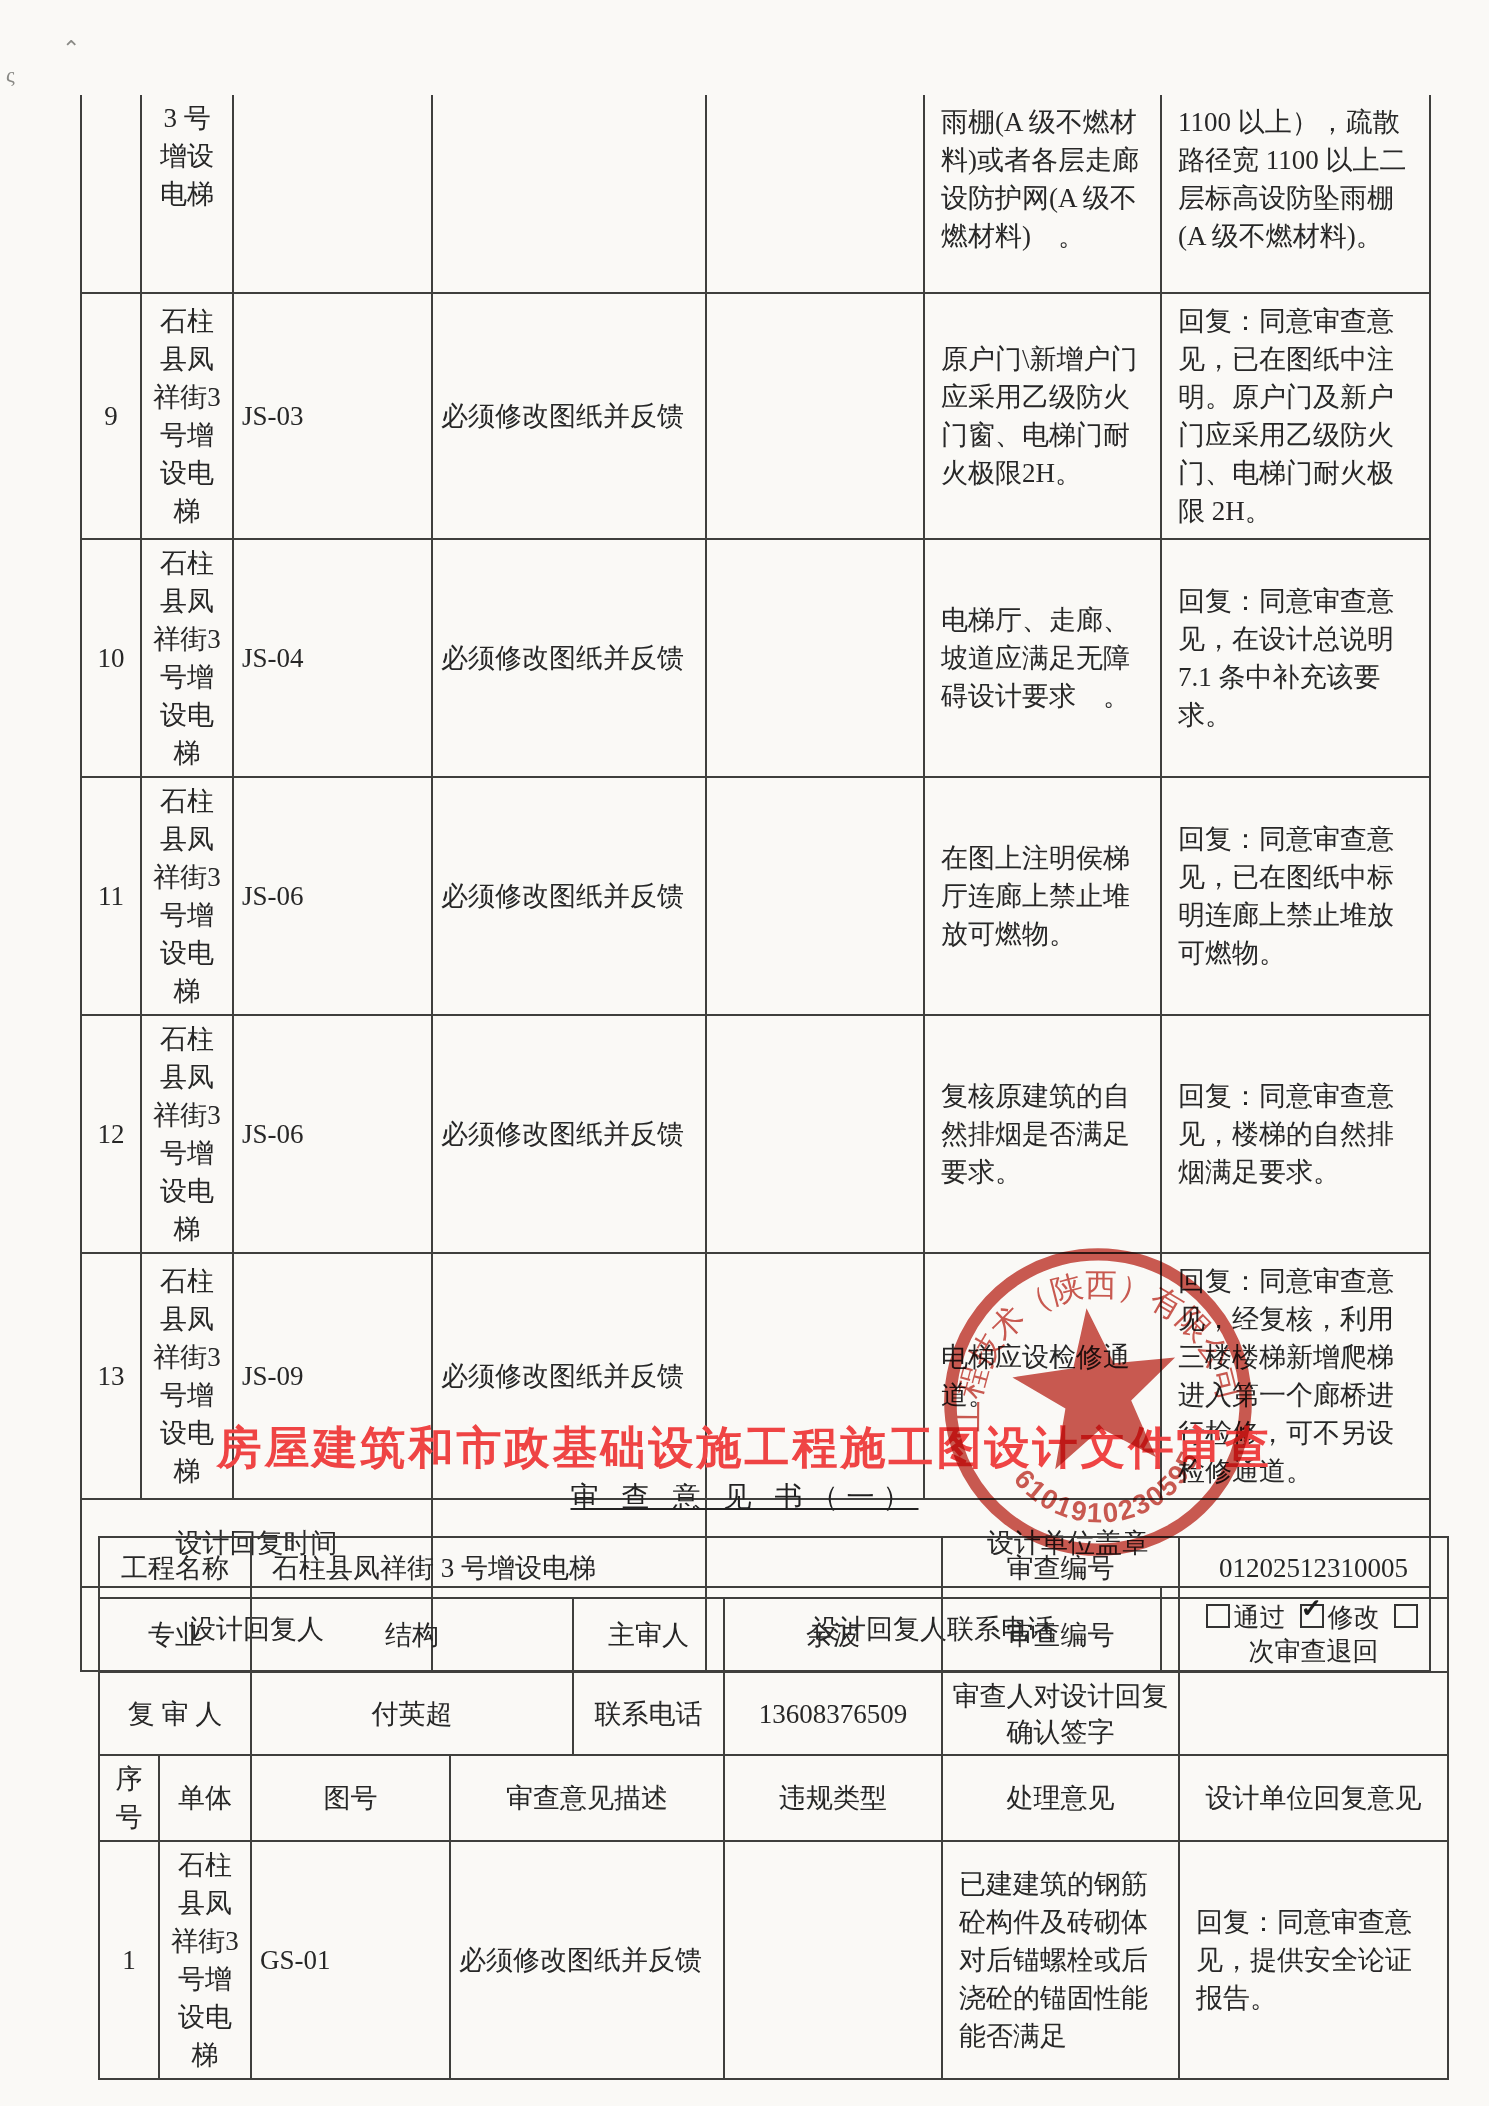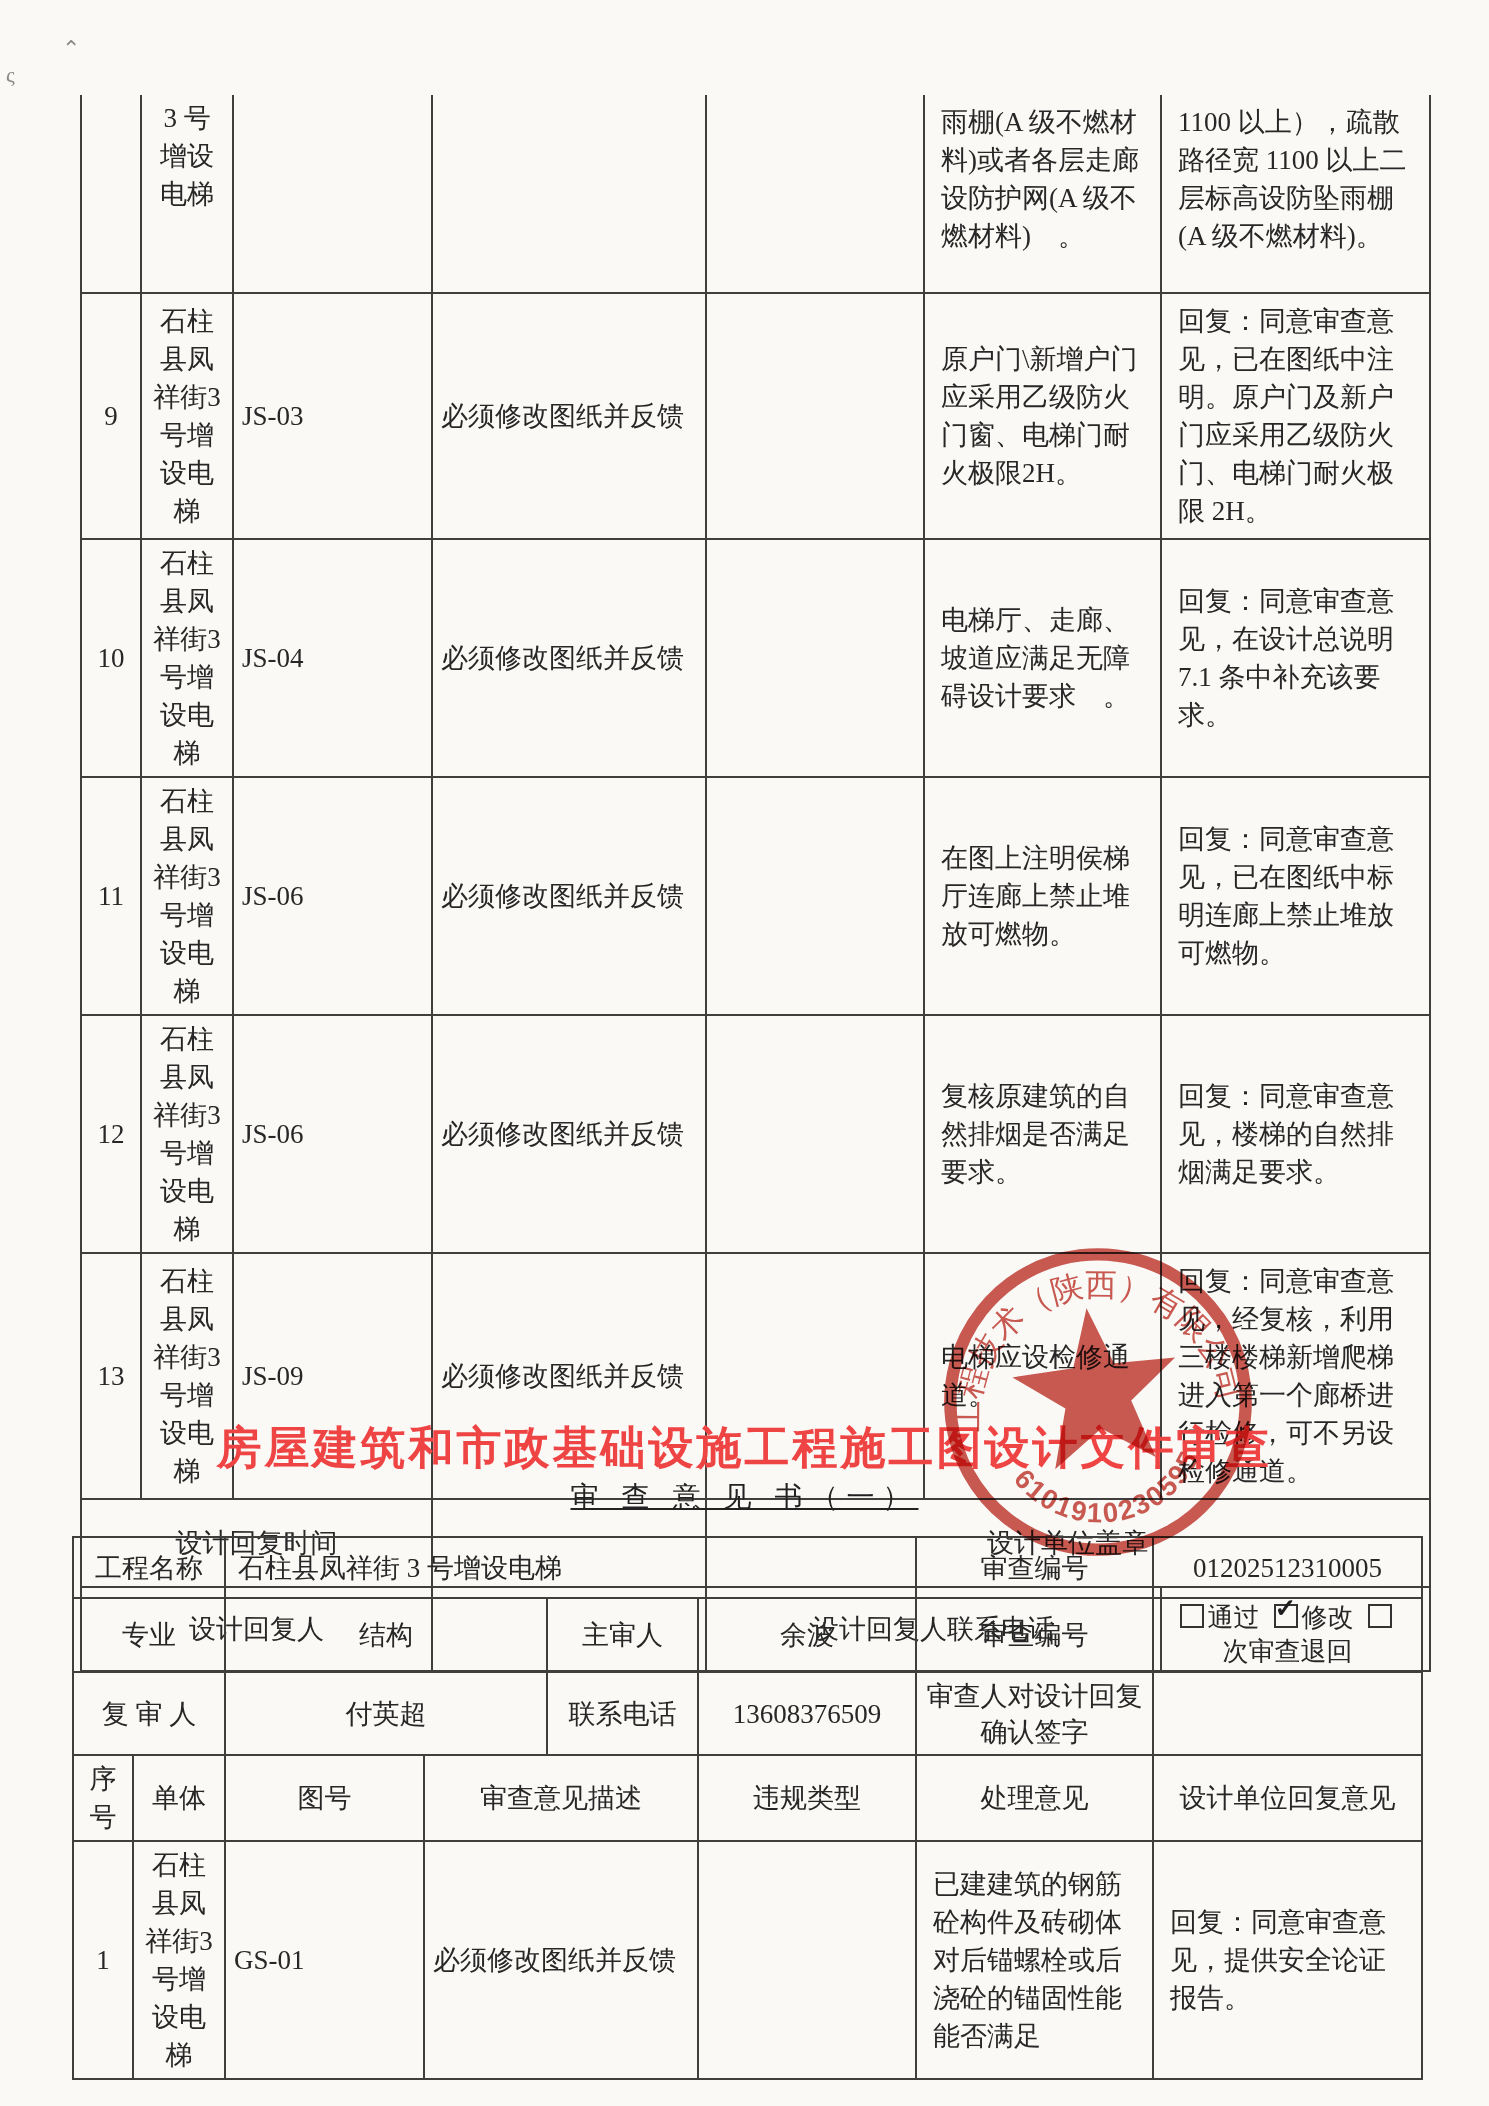--- a/index.html
+++ b/index.html
@@ -31,21 +31,21 @@
   .doc-title{
     position:absolute;left:0;top:1418px;width:100%;
     text-align:center;font-size:45px;font-weight:bold;
     letter-spacing:3px;color:#ef4444;
   }
   .doc-subtitle{
     position:absolute;left:0;top:1478px;width:100%;
     text-align:center;font-size:28px;letter-spacing:8px;color:#222;text-decoration:underline;
   }
   
-  .lower{position:absolute;left:72px;top:1536px;width:1349px;}
+  .lower{position:absolute;left:98px;top:1536px;width:1349px;}
   
   .cbx{
     display:inline-block;width:20px;height:20px;
     border:2px solid #333;vertical-align:-2px;margin-right:4px;
     position:relative;background:transparent;
   }
   .cbx.checked::after{
     content:"✓";position:absolute;left:-1px;top:-14px;
     font-size:26px;color:#1d1d1d;font-weight:bold;
   }
@@ -159,21 +159,21 @@
         <col style="width:199px">
         <col style="width:123px">
       <col style="width:151px">
         <col style="width:218px">
         <col style="width:237px">
         <col style="width:269px">
     </colgroup>
     <tbody>
         <tr style="height:61px;">
       <td colspan="2" class="tc">工程名称</td>
-      <td colspan="4" class="tl" style="padding-left:12px;">石柱县凤祥街 3 号增设电梯</td>
+      <td colspan="4" class="tl" style="padding-left:20px;">石柱县凤祥街 3 号增设电梯</td>
       <td class="tc">审查编号</td>
       <td class="tc">01202512310005</td>
     </tr>
     <tr style="height:65px;">
       <td colspan="2" class="tc">专业</td>
       <td colspan="2" class="tc">结构</td>
       <td class="tc">主审人</td>
       <td class="tc">余波</td>
       <td class="tc">审查编号</td>
       <td class="tc" style="padding:2px 4px;">

